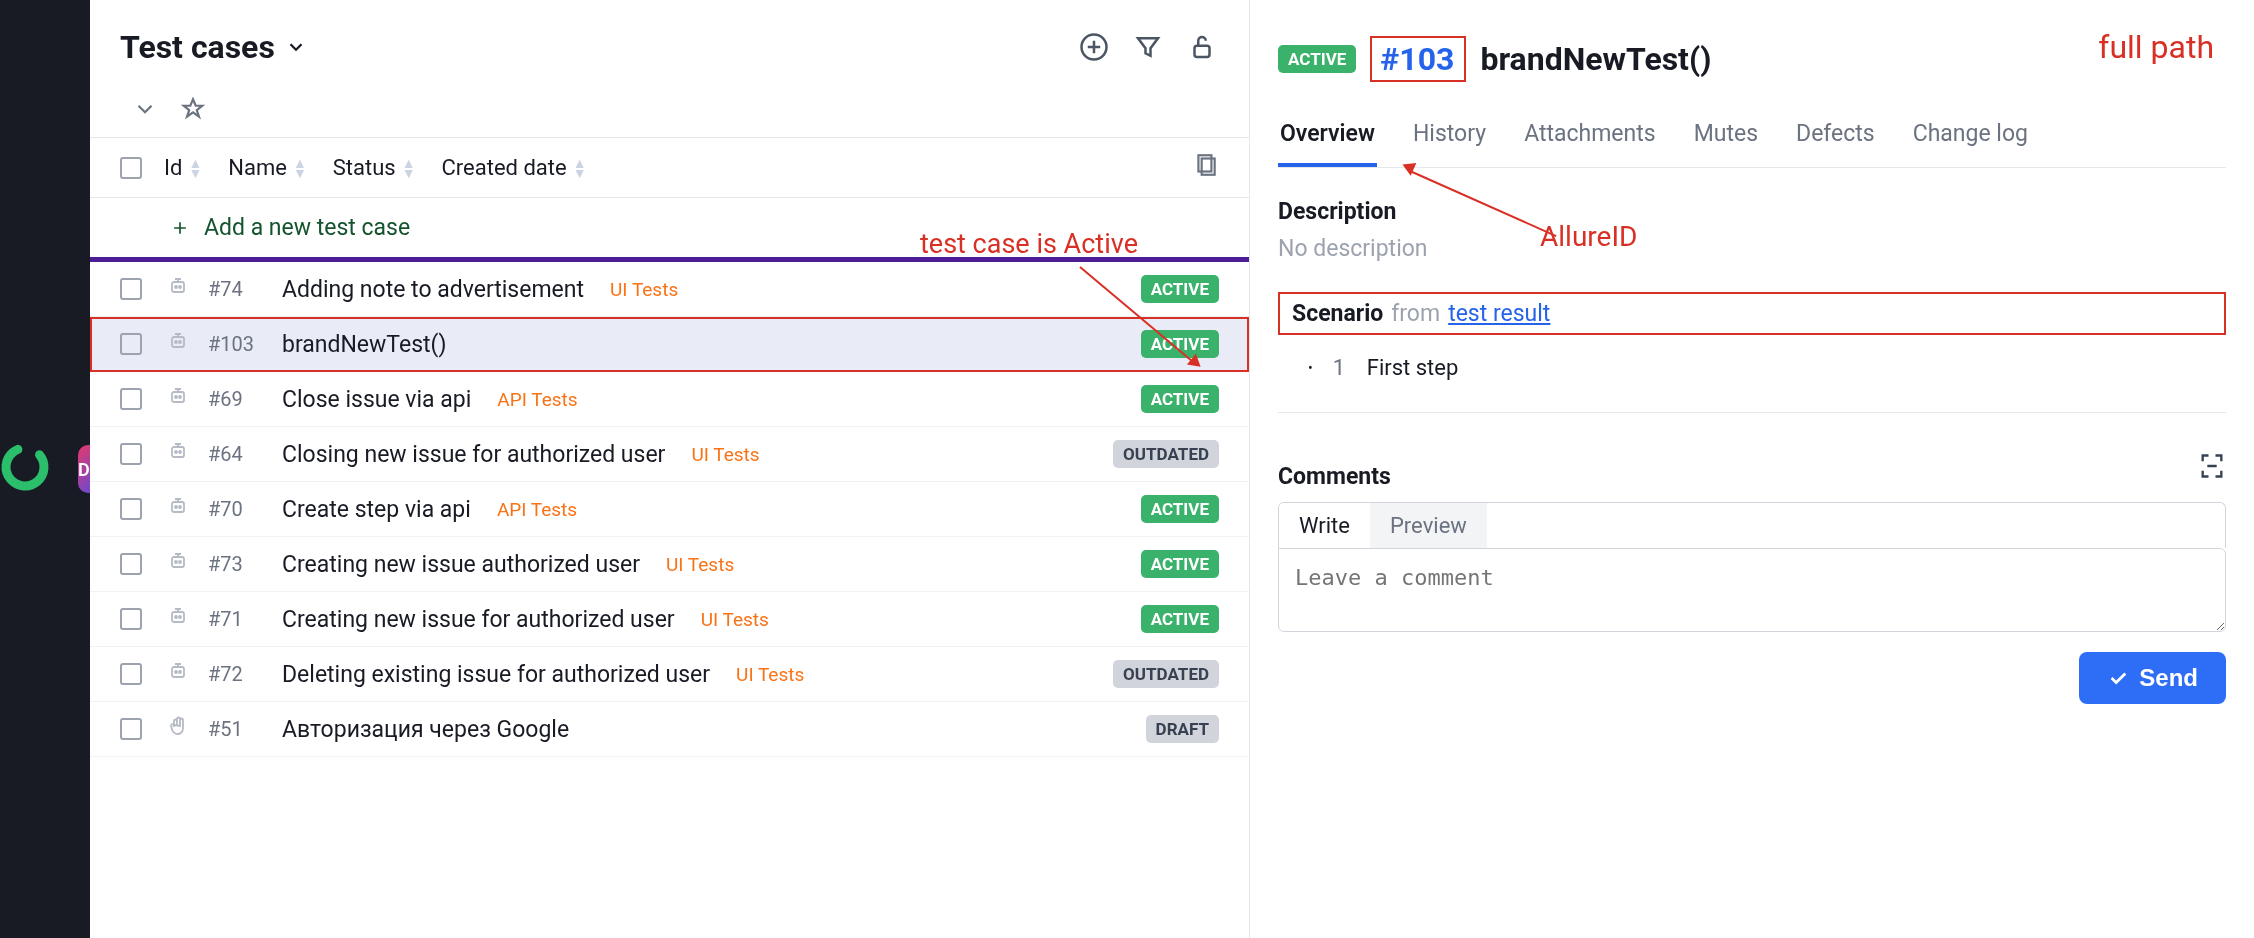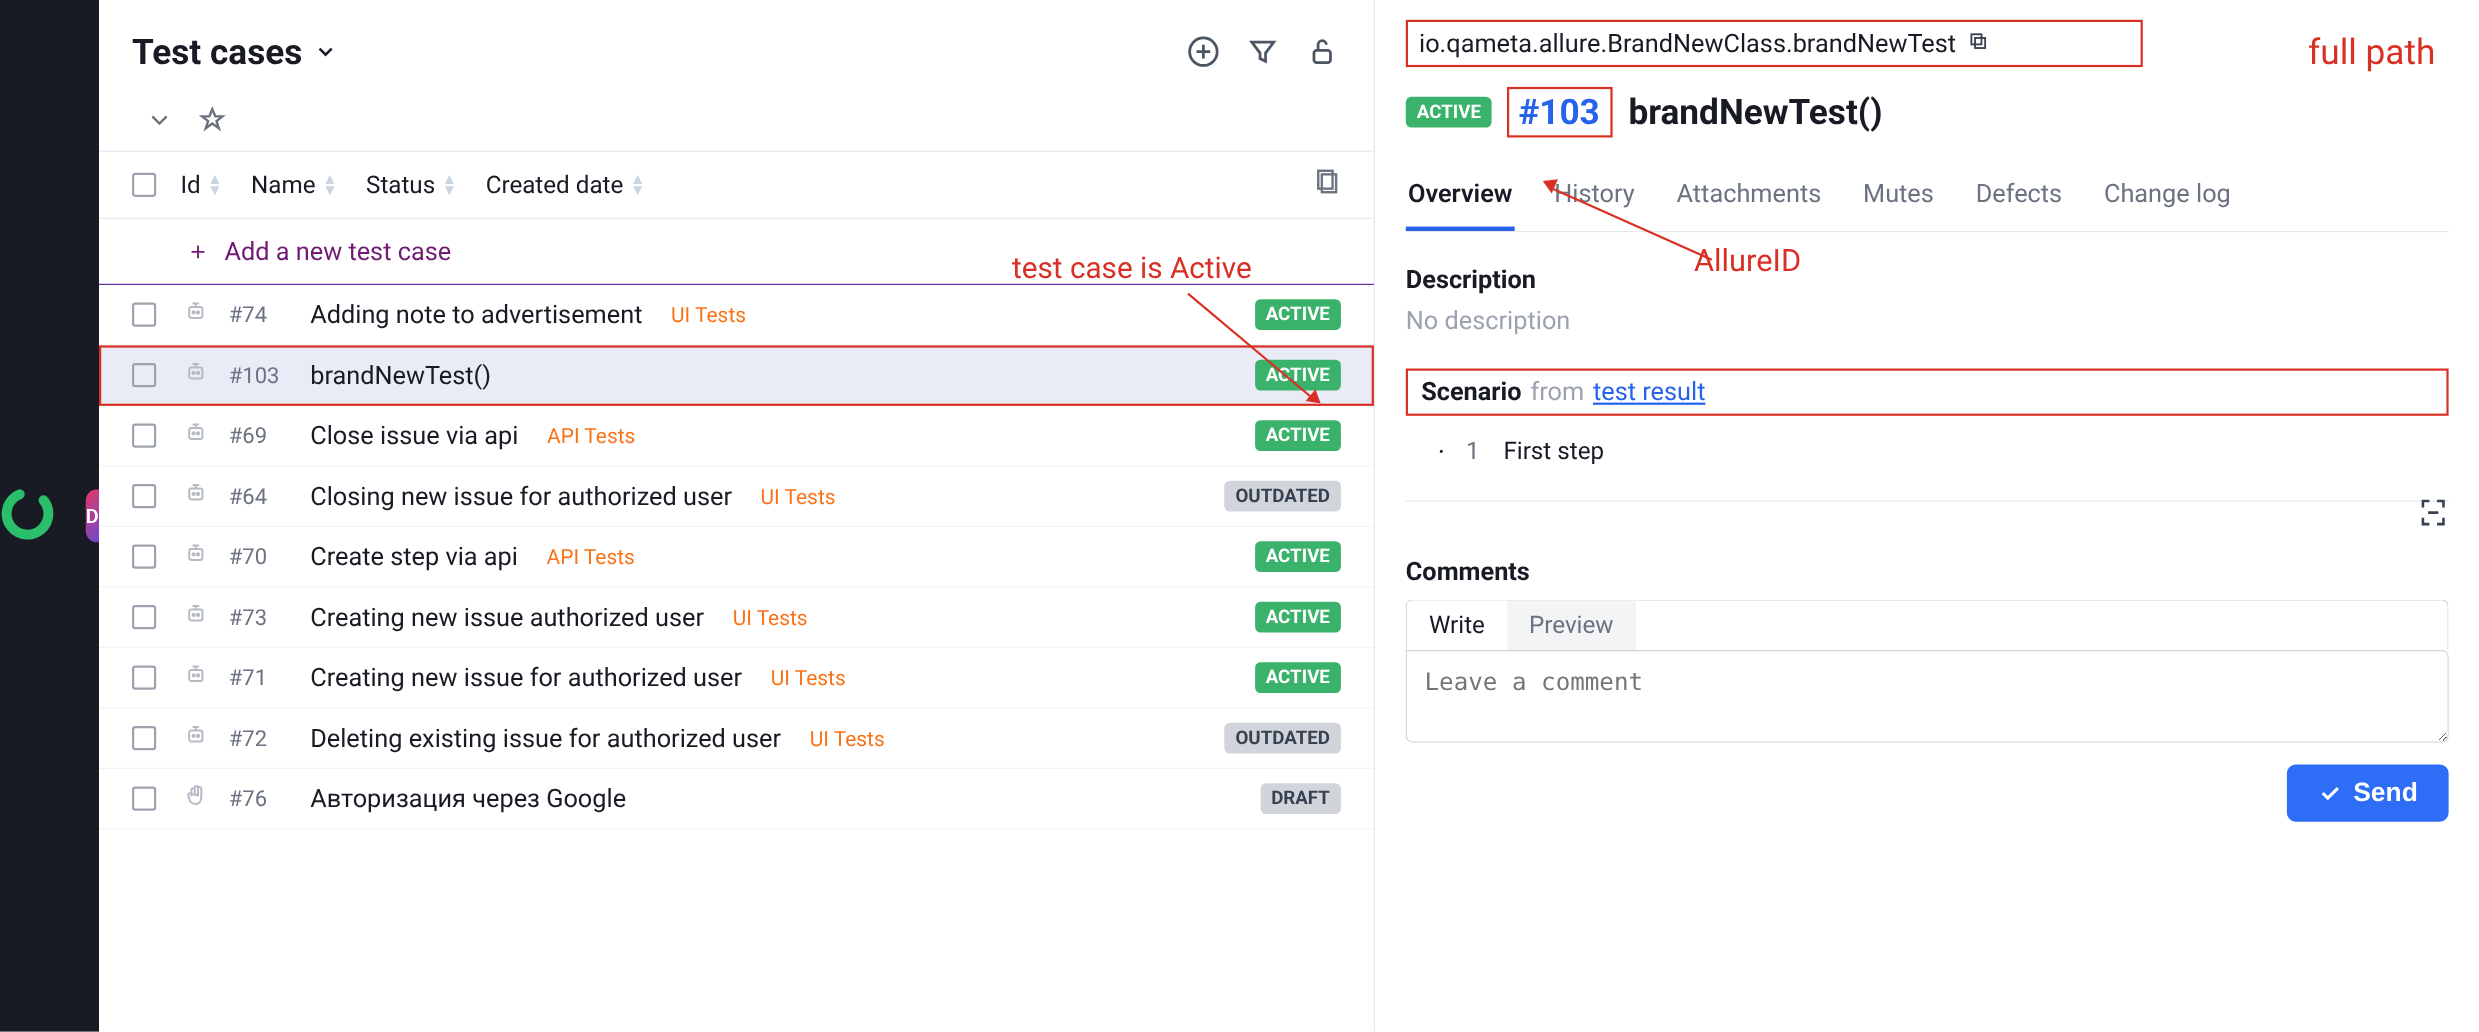--- a/index.html
+++ b/index.html
@@ -25,21 +25,21 @@
 .subtools svg { width: 26px; height: 26px; }
 
 
 .table-head { display: flex; align-items: center; padding: 14px 30px; border-top: 1px solid #e5e7eb; border-bottom: 1px solid #e5e7eb; gap: 16px; color: #181a24; font-size: 22px; }
 .col-check { width: 28px; }
 .sortcol { display: flex; align-items: center; gap: 6px; cursor: pointer; }
 .sortcol .sorticon { color: #cbd5e1; font-size: 14px; line-height: 10px; display: flex; flex-direction: column; }
 .table-head .copycol { margin-left: auto; color: #6b7280; }
 .check { width: 22px; height: 22px; border: 2px solid #9ca3af; border-radius: 3px; }
 
-.add-row { display: flex; align-items: center; gap: 14px; padding: 16px 30px 16px 80px; color: #701a75; border-bottom: 1px solid #4c1d95; font-size: 23px; }
+.add-row { display: flex; align-items: center; gap: 14px; padding: 16px 30px 16px 80px; color: #14532d; border-bottom: 5px solid #4c1d95; font-size: 23px; }
 .row { display: flex; align-items: center; gap: 18px; padding: 12px 30px; border-bottom: 1px solid #f1f2f4; font-size: 23px; }
 .row.selected { background: #e9ecf6; outline: 2.5px solid #d93025; outline-offset: -2px; }
 .row .testicon { color: #b5bac4; }
 .row .testid { color: #6b7280; font-size: 20px; min-width: 56px; }
 .row .testname { color: #181a24; }
 .row .tag { color: #f97316; font-size: 19px; margin-left: 8px; }
 .row .status-pill { margin-left: auto; }
 .status-pill { font-size: 17px; font-weight: 700; padding: 4px 10px; border-radius: 5px; text-transform: uppercase; }
 .status-ACTIVE { background: #3bb26b; color: #fff; }
 .status-OUTDATED { background: #d1d5db; color: #374151; }
@@ -338,39 +338,32 @@
           <span class="tag">UI Tests</span>
           <span class="status-pill status-OUTDATED">OUTDATED</span>
         </div>
         <div class="row">
           <span class="col-check">
             <div class="check"></div>
           </span>
           <span class="testicon"><svg width="24" height="24" viewBox="0 0 24 24" fill="none" stroke="currentColor" stroke-width="1.8">
               <path d="M8 13V7a1.5 1.5 0 013 0v5M11 12V5a1.5 1.5 0 013 0v7M14 12V6a1.5 1.5 0 013 0v8c0 3-2 6-5 6s-6-2-6-5l-1-3a1.5 1.5 0 012.8-1z"></path>
             </svg></span>
-          <span class="testid">#76</span>
+          <span class="testid">#51</span>
           <span class="testname">Авторизация через Google</span>
           <span class="status-pill status-DRAFT">DRAFT</span>
         </div>
       </div>
 
     <div class="annot" style="left:830px; top:228px;">test case is Active</div>
     <div class="annot-arrow-line" style="left:990px; top:266px; width:150px; transform: rotate(40deg);"></div>
     <div class="annot-arrow-head" style="left:1100px; top:356px; transform: rotate(40deg);"></div>
   </div>
 
   <div class="panel-right">
-    <div class="breadcrumb-box">
-      <span>io.qameta.allure.BrandNewClass.brandNewTest</span>
-      <span><svg viewBox="0 0 24 24" fill="none" stroke="currentColor" stroke-width="2">
-            <rect x="5" y="5" width="11" height="11"></rect>
-            <rect x="9" y="9" width="11" height="11"></rect>
-          </svg></span>
-    </div>
     <div class="fullpath-label">full path</div>
 
     <div class="title-row">
       <span class="status-pill status-ACTIVE">ACTIVE</span>
       <span class="id-box">
           <span class="id-text">#103</span>
         </span>
       <span class="tc-title">brandNewTest()</span>
     </div>
 

